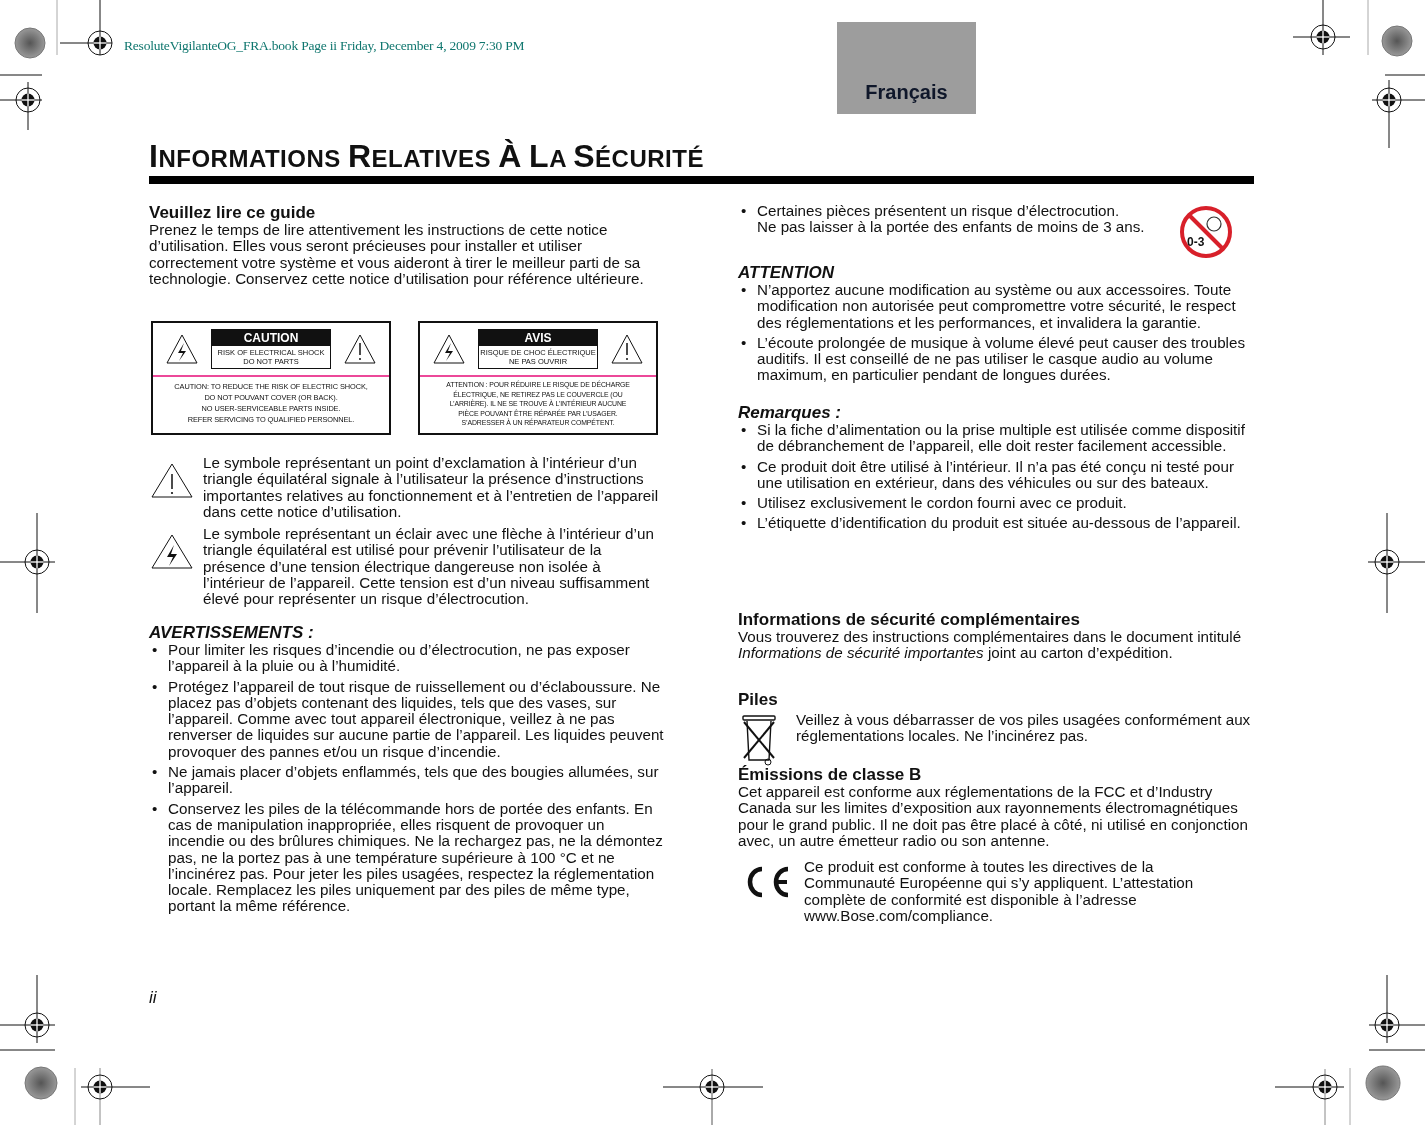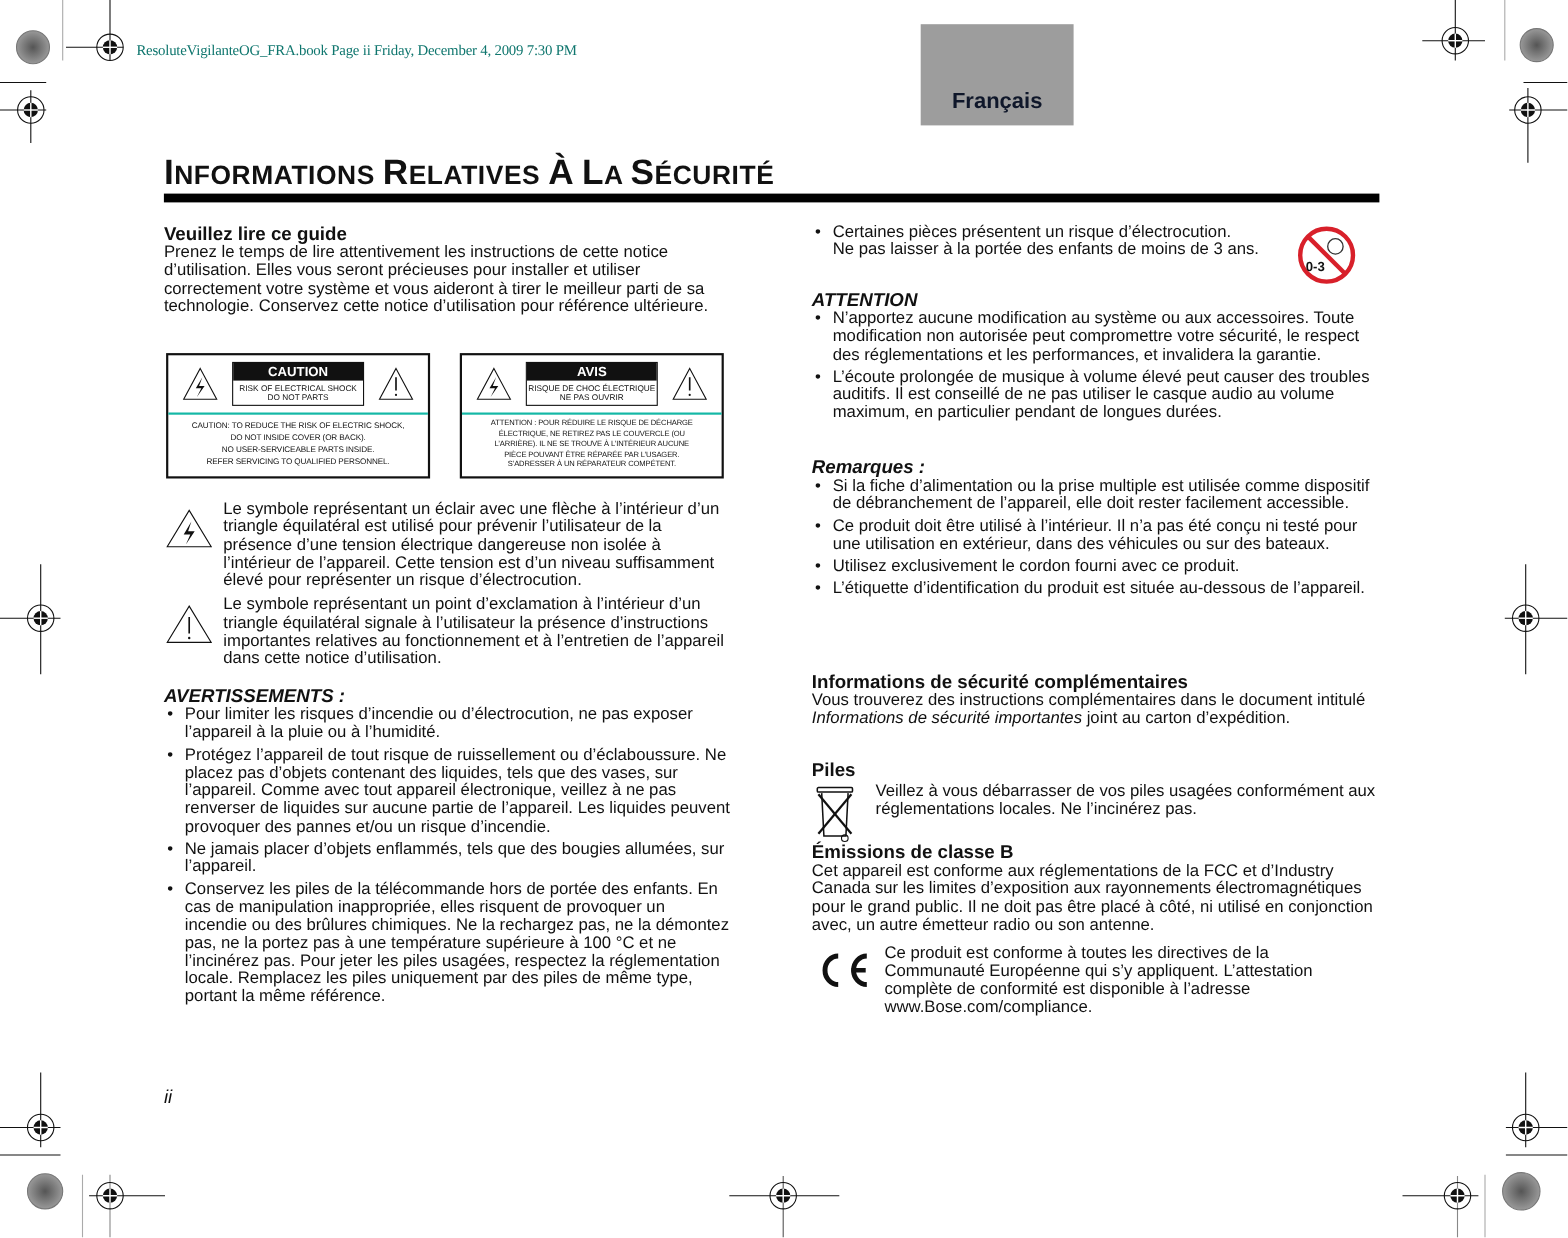--- a/index.html
+++ b/index.html
@@ -14,21 +14,21 @@
   .title .sm { font-size:24px; }
   .rule { left:149px; top:176px; width:1105px; height:8px; background:#000; }
   .col { width:515px; font-size:15.2px; line-height:16.3px; }
   .col p { margin:0; }
   h3 { margin:0; font-size:17px; font-weight:bold; line-height:19px; }
   h4 { margin:0; font-size:17px; font-weight:bold; font-style:italic; line-height:19px; }
   ul { list-style:none; margin:0; padding:0; }
   li { position:relative; padding-left:19px; margin-bottom:4px; }
   li::before { content:"•"; position:absolute; left:3px; top:0; }
   .label-box { border:2px solid #111; background:#fff; }
-  .label-top { height:52px; border-bottom:2px solid #14b8a6; position:relative; }
+  .label-top { height:52px; border-bottom:2px solid #ec4899; position:relative; }
   .label-head { position:absolute; left:58px; top:6px; width:118px; border:1px solid #111; text-align:center; font-size:7.5px; line-height:9px; padding-bottom:2px; }
   .label-head .hb { background:#111; color:#fff; font-weight:bold; font-size:12px; line-height:14px; padding:1px 0; margin-bottom:2px; }
   .label-bottom { text-align:center; font-size:7.4px; line-height:11px; padding-top:4px; letter-spacing:-0.1px; }
   .sym-row { display:flex; gap:10px; margin-bottom:6px; }
   .sym-row .ic { width:42px; flex:0 0 42px; padding-top:6px; }
   .icon-para { display:flex; }
   .page-num { left:149px; top:988px; font-style:italic; font-size:17px; }
 </style>
 </head>
 <body>
@@ -126,21 +126,21 @@
         <div>DO NOT PARTS</div>
       </div>
     <svg class="abs" style="left:190px;top:10px" width="34" height="32">
         <polygon points="17,2 32,30 2,30" fill="none" stroke="#111" stroke-width="1"></polygon>
         <line x1="17" y1="10" x2="17" y2="22" stroke="#111" stroke-width="1.5"></line>
         <circle cx="17" cy="26" r="1" fill="#111"></circle>
       </svg>
   </div>
   <div class="label-bottom">
     <div>CAUTION: TO REDUCE THE RISK OF ELECTRIC SHOCK,</div>
-      <div>DO NOT INSIDE COVER (OR BACK).</div>
+      <div>DO NOT POUVANT COVER (OR BACK).</div>
       <div>NO USER-SERVICEABLE PARTS INSIDE.</div>
       <div>REFER SERVICING TO QUALIFIED PERSONNEL.</div>
   </div>
 </div>
 
 <div class="abs label-box" style="left:418px;top:321px;width:236px;height:110px">
   <div class="label-top">
     <svg class="abs" style="left:12px;top:10px" width="34" height="32">
         <polygon points="17,2 32,30 2,30" fill="none" stroke="#111" stroke-width="1"></polygon>
         <path d="M19 10 L13 20 L18 20 L14 28 L21 18 L16 18 Z" fill="#111"></path>
@@ -159,35 +159,35 @@
   <div class="label-bottom" style="font-size:6.9px;line-height:9.6px;padding-top:3px">
     <div>ATTENTION : POUR RÉDUIRE LE RISQUE DE DÉCHARGE</div>
       <div>ÉLECTRIQUE, NE RETIREZ PAS LE COUVERCLE (OU</div>
       <div>L’ARRIÈRE). IL NE SE TROUVE À L’INTÉRIEUR AUCUNE</div>
       <div>PIÈCE POUVANT ÊTRE RÉPARÉE PAR L’USAGER.</div>
       <div>S’ADRESSER À UN RÉPARATEUR COMPÉTENT.</div>
   </div>
 </div>
 
 <div class="abs col" style="left:151px;top:455px;width:515px">
-  <div class="sym-row">
-    <div class="ic"><svg width="42" height="38">
-          <polygon points="21,3 41,36 1,36" fill="none" stroke="#111" stroke-width="1"></polygon>
-          <path d="M23 13 L16 25 L22 25 L18 34 L26 22 L20 22 Z" fill="#111"></path>
-        </svg></div>
-    <p>Le symbole représentant un éclair avec une flèche à l’intérieur d’un triangle équilatéral est utilisé pour prévenir l’utilisateur de la présence d’une tension électrique dangereuse non isolée à l’intérieur de l’appareil. Cette tension est d’un niveau suffisamment élevé pour représenter un risque d’électrocution.</p>
-  </div>
   <div class="sym-row">
     <div class="ic"><svg width="42" height="38">
           <polygon points="21,3 41,36 1,36" fill="none" stroke="#111" stroke-width="1"></polygon>
           <line x1="21" y1="13" x2="21" y2="28" stroke="#111" stroke-width="1.5"></line>
           <circle cx="21" cy="32" r="1.1" fill="#111"></circle>
         </svg></div>
     <p>Le symbole représentant un point d’exclamation à l’intérieur d’un triangle équilatéral signale à l’utilisateur la présence d’instructions importantes relatives au fonctionnement et à l’entretien de l’appareil dans cette notice d’utilisation.</p>
   </div>
+  <div class="sym-row">
+    <div class="ic"><svg width="42" height="38">
+          <polygon points="21,3 41,36 1,36" fill="none" stroke="#111" stroke-width="1"></polygon>
+          <path d="M23 13 L16 25 L22 25 L18 34 L26 22 L20 22 Z" fill="#111"></path>
+        </svg></div>
+    <p>Le symbole représentant un éclair avec une flèche à l’intérieur d’un triangle équilatéral est utilisé pour prévenir l’utilisateur de la présence d’une tension électrique dangereuse non isolée à l’intérieur de l’appareil. Cette tension est d’un niveau suffisamment élevé pour représenter un risque d’électrocution.</p>
+  </div>
 </div>
 
 <div class="abs col" style="left:149px;top:623px">
   <h4>AVERTISSEMENTS :</h4>
   <ul>
     <li>Pour limiter les risques d’incendie ou d’électrocution, ne pas exposer l’appareil à la pluie ou à l’humidité.</li>
     <li>Protégez l’appareil de tout risque de ruissellement ou d’éclaboussure. Ne placez pas d’objets contenant des liquides, tels que des vases, sur l’appareil. Comme avec tout appareil électronique, veillez à ne pas renverser de liquides sur aucune partie de l’appareil. Les liquides peuvent provoquer des pannes et/ou un risque d’incendie.</li>
     <li>Ne jamais placer d’objets enflammés, tels que des bougies allumées, sur l’appareil.</li>
     <li>Conservez les piles de la télécommande hors de portée des enfants. En cas de manipulation inappropriée, elles risquent de provoquer un incendie ou des brûlures chimiques. Ne la rechargez pas, ne la démontez pas, ne la portez pas à une température supérieure à 100 °C et ne l’incinérez pas. Pour jeter les piles usagées, respectez la réglementation locale. Remplacez les piles uniquement par des piles de même type, portant la même référence.</li>
   </ul>
@@ -208,21 +208,21 @@
 </svg>
 
 <div class="abs col" style="left:738px;top:263px">
   <h4>ATTENTION</h4>
   <ul>
     <li>N’apportez aucune modification au système ou aux accessoires. Toute modification non autorisée peut compromettre votre sécurité, le respect des réglementations et les performances, et invalidera la garantie.</li>
     <li>L’écoute prolongée de musique à volume élevé peut causer des troubles auditifs. Il est conseillé de ne pas utiliser le casque audio au volume maximum, en particulier pendant de longues durées.</li>
   </ul>
 </div>
 
-<div class="abs col" style="left:738px;top:415px">
+<div class="abs col" style="left:738px;top:403px">
   <h4>Remarques :</h4>
   <ul>
     <li>Si la fiche d’alimentation ou la prise multiple est utilisée comme dispositif de débranchement de l’appareil, elle doit rester facilement accessible.</li>
     <li>Ce produit doit être utilisé à l’intérieur. Il n’a pas été conçu ni testé pour une utilisation en extérieur, dans des véhicules ou sur des bateaux.</li>
     <li>Utilisez exclusivement le cordon fourni avec ce produit.</li>
     <li>L’étiquette d’identification du produit est située au-dessous de l’appareil.</li>
   </ul>
 </div>
 
 <div class="abs col" style="left:738px;top:610px">

